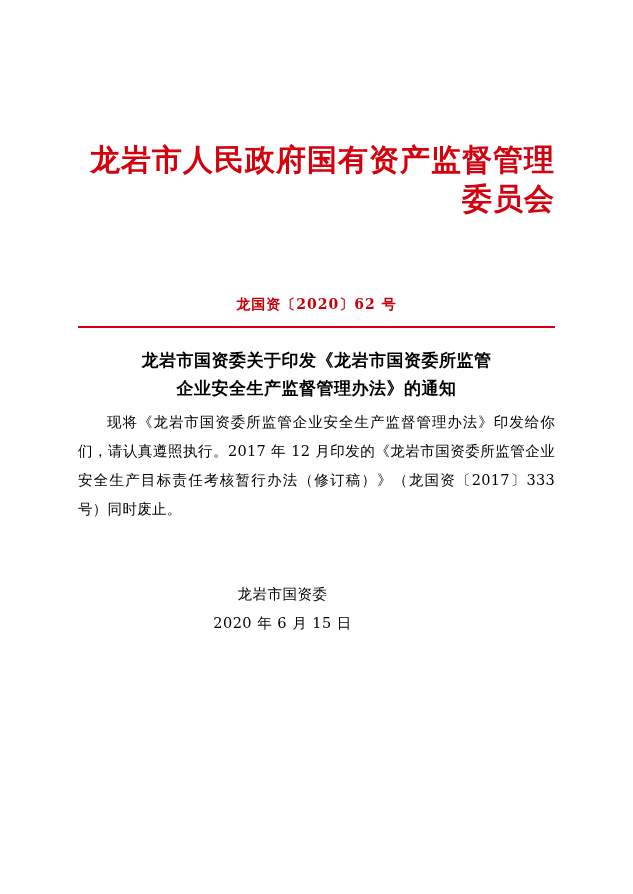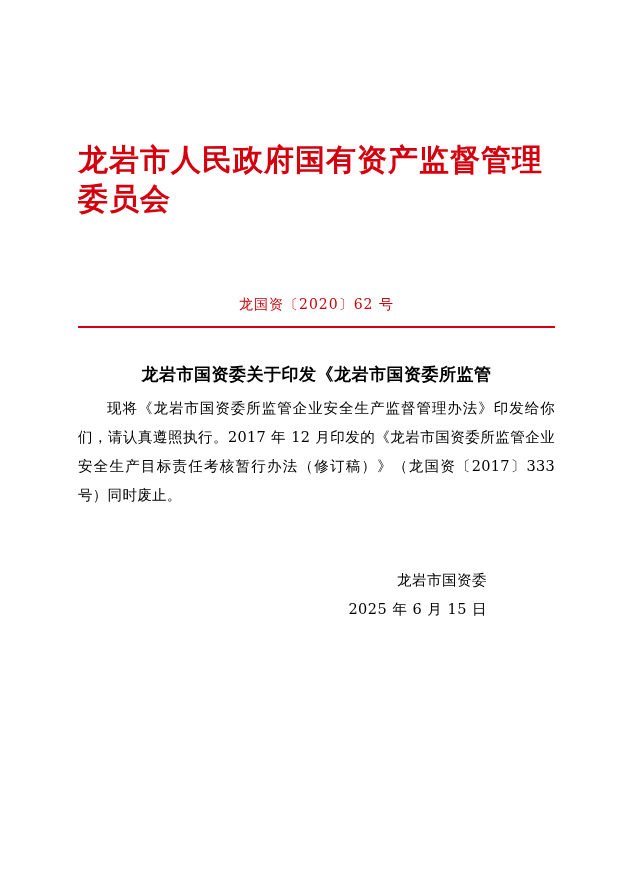--- a/index.html
+++ b/index.html
@@ -16,43 +16,44 @@
   }
   .page {
     position: relative;
     width: 633px;
     height: 894px;
     box-sizing: border-box;
     padding: 0 78px;
   }
   .doc-title {
     margin-top: 140px;
-    text-align: left;
+    text-align: right;
     color: #d5000e;
     font-size: 30px;
     font-weight: bold;
     letter-spacing: 1px;
     line-height: 1.3;
     font-family: "DejaVu Serif", "Liberation Serif", serif;
   }
   .doc-number {
     margin-top: 78px;
     text-align: center;
     color: #c8000a;
     font-size: 14px;
     letter-spacing: 1px;
+    font-weight: bold;
   }
   .red-rule {
     margin-top: 12px;
     height: 2px;
     background: #d5000e;
     width: 100%;
   }
   .subject {
-    margin-top: 32px;
+    margin-top: 18px;
     text-align: center;
     font-size: 17px;
     font-weight: bold;
     line-height: 1.65;
     letter-spacing: 0.5px;
   }
   .salutation {
     margin-top: 34px;
     font-size: 14.5px;
     letter-spacing: 0.5px;
@@ -61,21 +62,21 @@
     margin-top: 6px;
     font-size: 14.5px;
     line-height: 2.0;
     text-align: justify;
     text-justify: inter-ideograph;
     text-indent: 2em;
     letter-spacing: 0.3px;
   }
   .signature {
     margin-top: 56px;
-    text-align: right;
+    text-align: center;
     padding-right: 68px;
     font-size: 14.5px;
     line-height: 2.0;
     letter-spacing: 0.5px;
   }
   .sign-line {
     display: block;
   }
 </style>
 </head>
@@ -84,23 +85,24 @@
 <div class="page">
 
   <div class="doc-title">龙岩市人民政府国有资产监督管理委员会</div>
 
   <div class="doc-number">龙国资〔2020〕62 号</div>
 
   <div class="red-rule"></div>
 
   <div class="subject">
     <div>龙岩市国资委关于印发《龙岩市国资委所监管</div>
+    <div>企业安全生产监督管理办法》的通知</div>
   </div>
 
 
   <div class="body-text">现将《龙岩市国资委所监管企业安全生产监督管理办法》印发给你们，请认真遵照执行。2017 年 12 月印发的《龙岩市国资委所监管企业安全生产目标责任考核暂行办法（修订稿）》（龙国资〔2017〕333 号）同时废止。</div>
 
   <div class="signature">
     <span class="sign-line">龙岩市国资委</span>
-    <span class="sign-line">2025 年 6 月 15 日</span>
+    <span class="sign-line">2020 年 6 月 15 日</span>
   </div>
 
 </div>
 
 </body></html>

